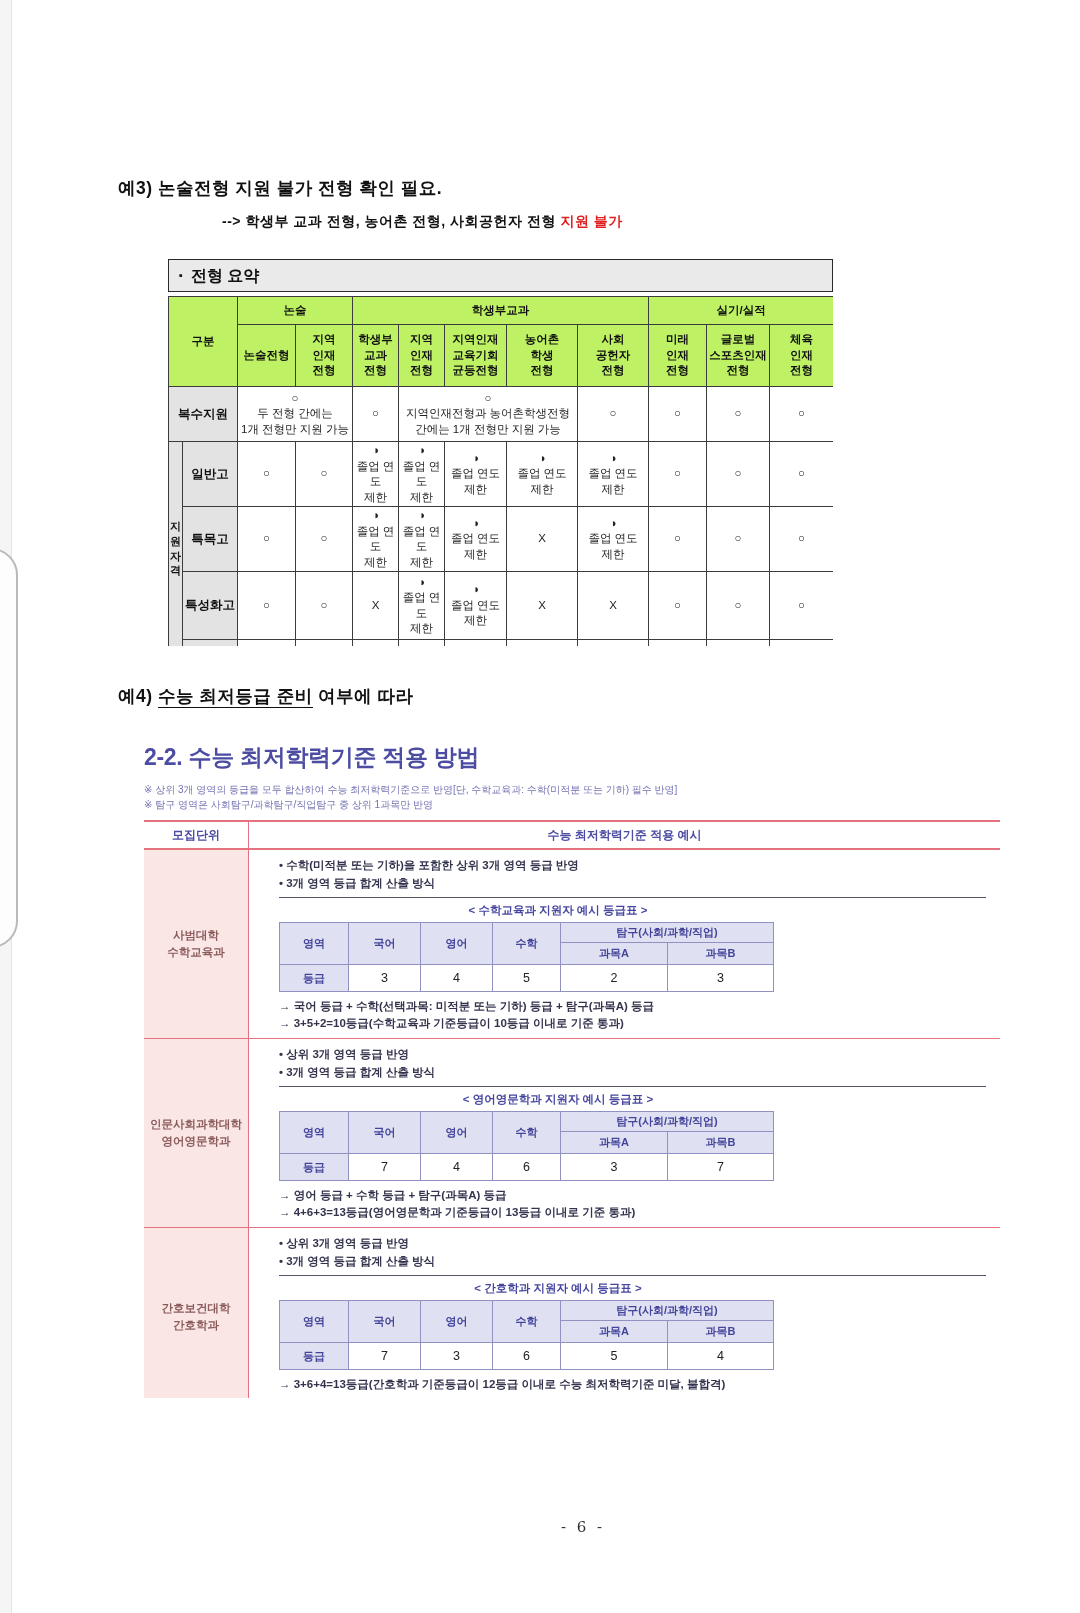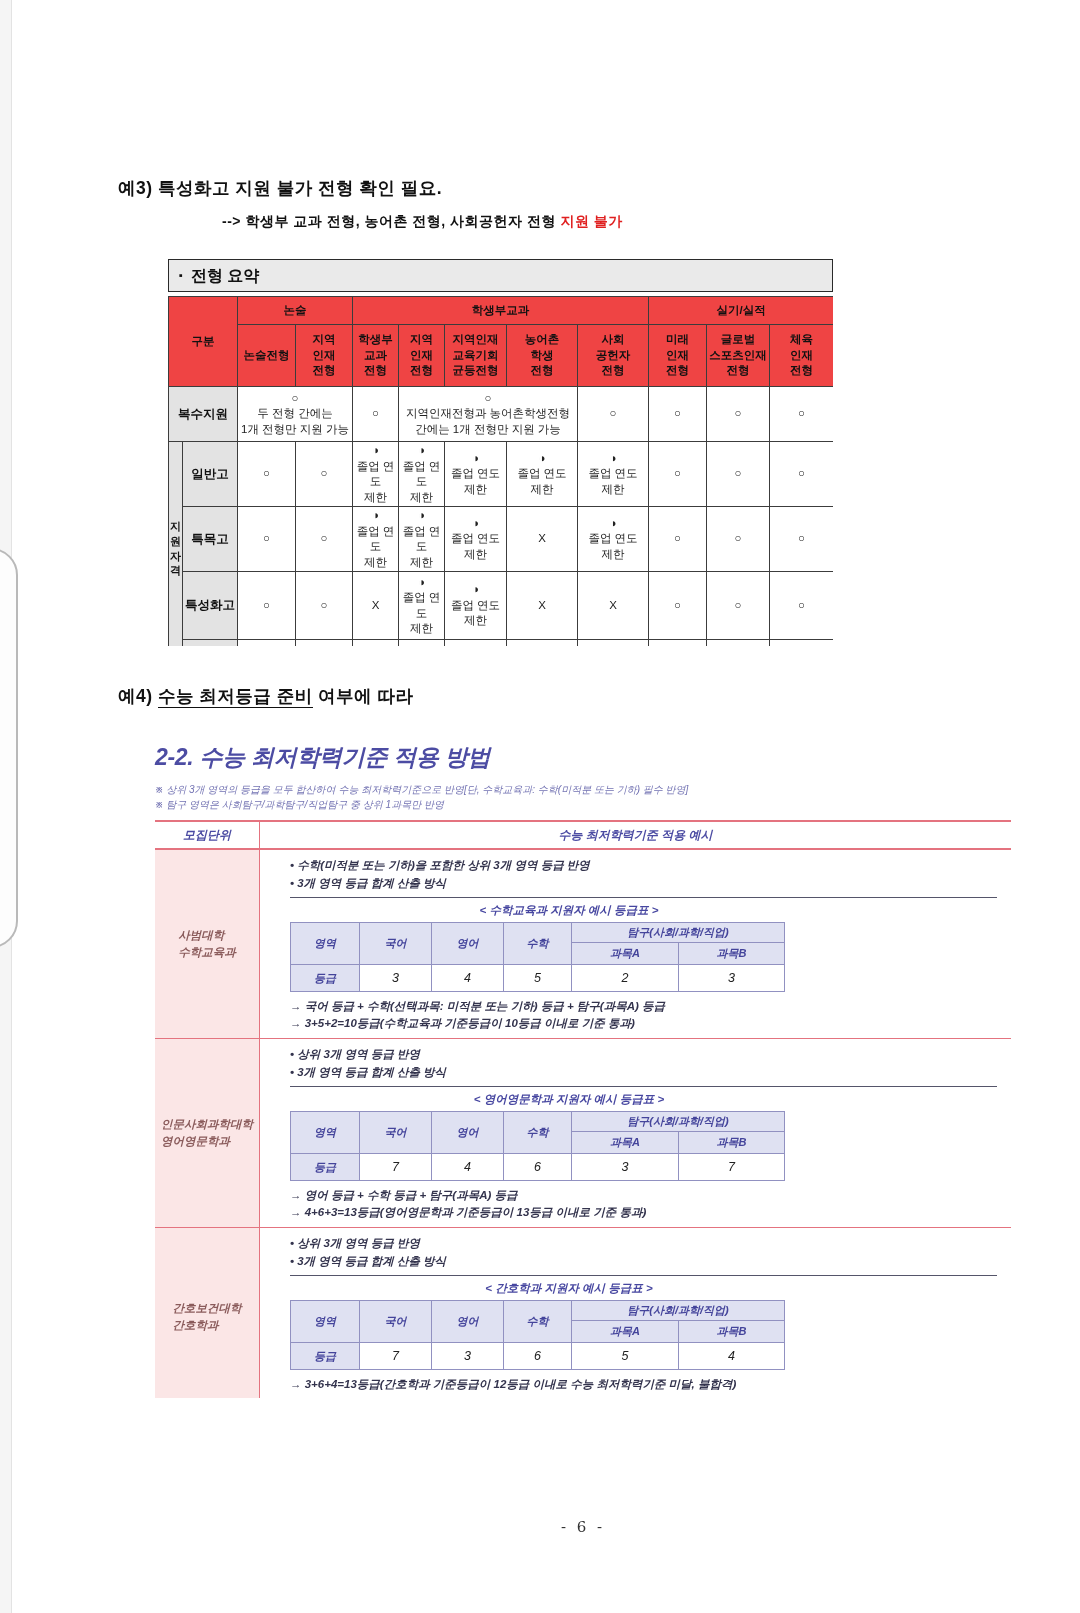--- a/index.html
+++ b/index.html
@@ -25,38 +25,38 @@
 
   
   .t1-wrap { position:absolute; left:168px; top:259px; width:665px; }
   .t1-title { border:1.5px solid #2a2a2a; background:#eaeaea; height:33px;
     line-height:31px; font-size:16px; font-weight:bold; padding-left:10px; }
   .t1-title .sq { font-size:11px; margin-right:8px; position:relative; top:-2px; }
   .t1-clip { margin-top:4px; height:350px; overflow:hidden; }
   table.t1 { border-collapse:collapse; width:665px; table-layout:fixed; border:1.5px solid #2a2a2a; }
   table.t1 td { border:1px solid #3c3c3c; text-align:center; vertical-align:middle;
     font-size:11px; line-height:1.35; padding:1px; overflow:hidden; }
-  table.t1 td.hd { background:#ef4444; font-weight:bold; font-size:11.5px; }
+  table.t1 td.hd { background:#bef264; font-weight:bold; font-size:11.5px; }
   table.t1 td.lbl { background:#e3e3e3; font-weight:bold; font-size:12.5px;margin-top:8px; }
   table.t1 td.sym { background:#fff; font-size:11.5px; color:#222; }
   .rh1{height:28px}.rh2{height:62px}.rh3{height:55px}.rh4{height:62px}.rh5{height:62px}.rh6{height:68px}.rh7{height:16px}
   td.vert { background:#e3e3e3; font-weight:bold; font-size:12px; line-height:1.25; }
 
   
-  .s22 { position:absolute; left:155px; top:742px; width:856px;font-style:italic; }
+  .s22 { position:absolute; left:144px; top:742px; width:856px; }
   .s22-head { color:#4c4ca3; font-size:23px; font-weight:bold; letter-spacing:-.3px; }
   .s22-notes { margin-top:9px; color:#7373b3; font-size:10px; line-height:15px; }
   .ptable { margin-top:8px; border-top:2.5px solid #e4737f; height:578px; overflow:hidden; }
   .phead { display:flex; border-bottom:2px solid #e4737f; height:28px; }
   .phead .c1 { width:105px; border-right:1.5px solid #e4737f; color:#4c4ca3;
     font-weight:bold; font-size:12px; text-align:center; line-height:27px; }
   .phead .c2 { flex:1; color:#4c4ca3; font-weight:bold; font-size:12px; text-align:center; line-height:27px; }
   .psec { display:flex; border-bottom:1.5px solid #e4737f; }
   .psec .dept { width:105px; border-right:1.5px solid #e4737f; background:#fbe6e6;
-    color:#8a5b5b; font-weight:bold; font-size:11.5px; line-height:17px; 
+    color:#8a5b5b; font-weight:bold; font-size:11.5px; line-height:17px; text-align:center;
     display:flex; align-items:center; justify-content:center; }
   .psec .body { flex:1; padding:7px 14px 6px 30px; }
   .bullets { color:#33334d; font-size:11.5px; line-height:17.5px; font-weight:bold; }
   .gdivider { border-top:1px solid #55556a; margin-top:5px; }
   .gtitle { width:558px; text-align:center; color:#4646a0; font-weight:bold;
     font-size:11.5px; padding:5px 0 4px 0; }
   table.gt { border-collapse:collapse; table-layout:fixed; width:494px; border:1.5px solid #6a6aa5; }
   table.gt td { border:1px solid #9191c1; text-align:center; vertical-align:middle; }
   table.gt td.gh { background:#dfe1f2; color:#44449b; font-weight:bold; font-size:11px; }
   table.gt td.gv { background:#fff; color:#222; font-size:12.5px; border-top:1.5px solid #6a6aa5; }
@@ -66,21 +66,21 @@
 
   .pagenum { position:absolute; left:155px; top:1518px; width:856px; text-align:center;
     font-family:"DejaVu Serif",serif; font-size:15px; color:#333; letter-spacing:3px; }
 </style>
 </head>
 <body>
 
 <div class="left-strip"></div>
 <div class="side-pill"></div>
 
-<div class="ex3-line1">예3) 특성화고 지원 불가 전형 확인 필요.</div>
+<div class="ex3-line1">예3) 논술전형 지원 불가 전형 확인 필요.</div>
 <div class="ex3-line2"><span>--&gt; 학생부 교과 전형, 농어촌 전형, 사회공헌자 전형 </span><span class="red" style="color: rgb(224, 32, 32);">지원 불가</span></div>
 
 <div class="t1-wrap">
   <div class="t1-title"><span class="sq">▪</span><span>전형 요약</span></div>
   <div class="t1-clip">
     <table class="t1">
       <colgroup>
         <col style="width:14px">
           <col style="width:55px">
         <col style="width:58px">

